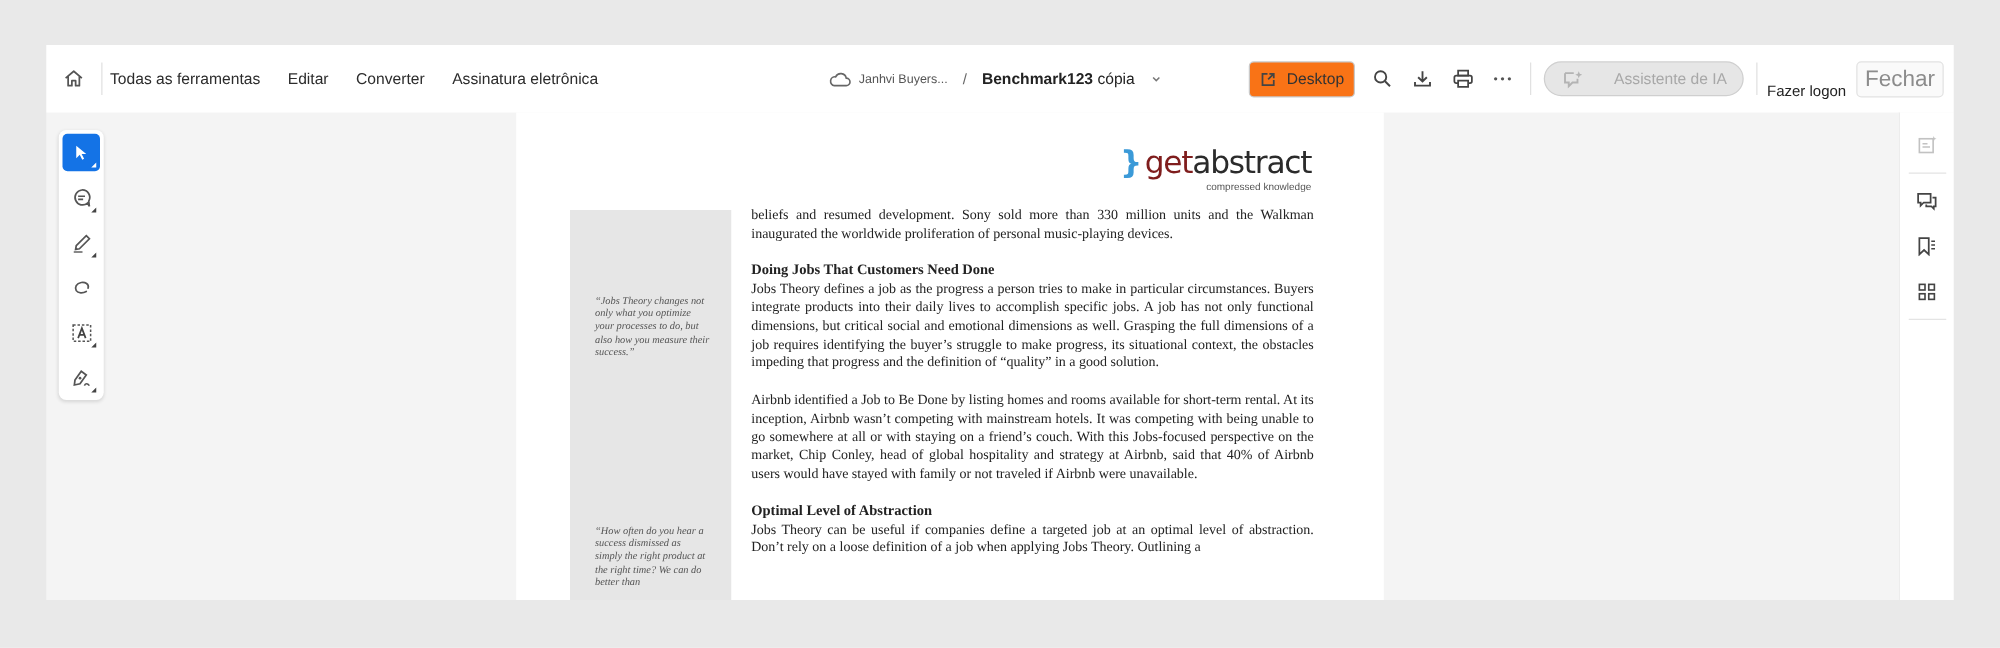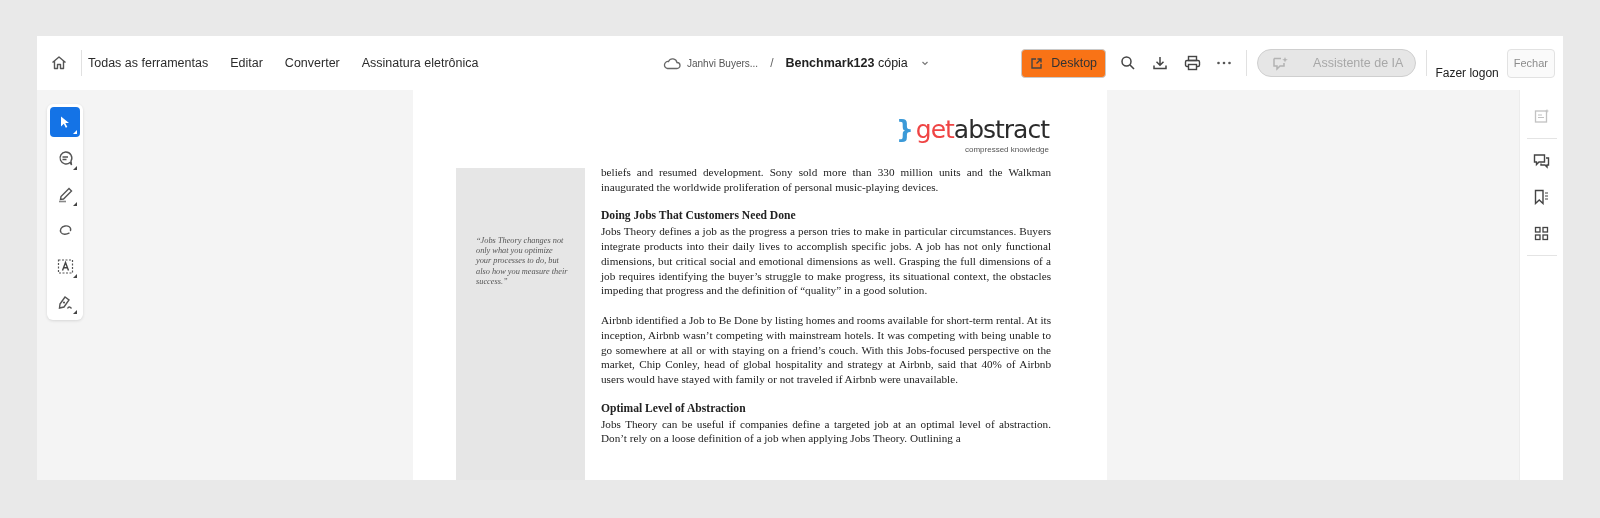--- a/index.html
+++ b/index.html
@@ -13,37 +13,37 @@
   .center-crumb { position: absolute; left: 626px; top: 0; height: 54px; display: flex; align-items: center; gap: 6px; }
   .crumb-owner { font-size: 10px; color: #555; }
   .crumb-slash { font-size: 12px; color: #666; margin: 0 6px; }
   .crumb-file { font-size: 12.5px; color: #222; }
   .crumb-file b { font-weight: bold; }
   .right-actions { position: absolute; right: 8px; top: 0; height: 54px; display: flex; align-items: center; }
   .desktop-btn { height: 29px; border: 1px solid #c9c9c9; border-radius: 4px; background: #f97316; display: flex; align-items: center; padding: 0 8px; gap: 8px; font-size: 12.5px; color: #333; margin-right: 6px; }
   .icon-btn { width: 32px; height: 32px; display: flex; align-items: center; justify-content: center; cursor: pointer; }
   .ai-btn { height: 28px; border-radius: 14px; background: #e6e6e6; border: 1px solid #cfcfcf; display: flex; align-items: center; gap: 24px; padding: 0 12px 0 14px; font-size: 12.5px; color: #a8a8a8; margin: 0 10px; }
   .login-link { font-size: 12px; color: #222; padding: 0 8px 0 8px; margin-top: 19px; }
-  .close-btn { height: 29px; border: 1px solid #e2e2e2; border-radius: 4px; background: #fafafa; padding: 0 6px; display: flex; align-items: center; font-size: 11px; color: #8c8c8c; }
+  .close-btn { height: 29px; border: 1px solid #e2e2e2; border-radius: 4px; background: #fafafa; padding: 0 6px; display: flex; align-items: center; font-size: 18px; color: #8c8c8c; }
 
   .left-tools { position: absolute; left: 10px; top: 68px; width: 36px; background: #fff; border-radius: 6px; box-shadow: 0 1px 3px rgba(0,0,0,0.12); padding: 3px 3px; display: flex; flex-direction: column; gap: 6px; }
   .tool { width: 30px; height: 30px; border-radius: 4px; display: flex; align-items: center; justify-content: center; position: relative; cursor: pointer; }
   .tool.active { background: #1473e6; }
   .tool .corner { position: absolute; right: 3px; bottom: 3px; width: 0; height: 0; border-left: 4px solid transparent; border-bottom: 4px solid #444; }
   .tool.active .corner { border-bottom-color: #fff; }
 
   .right-rail { position: absolute; right: 0; top: 54px; width: 44px; height: 390px; background: #fff; border-left: 1px solid #ececec; display: flex; flex-direction: column; align-items: center; padding-top: 8px; }
   .rail-btn { width: 32px; height: 32px; display: flex; align-items: center; justify-content: center; margin: 2px 0; cursor: pointer; }
   .rail-sep { width: 30px; height: 1px; background: #e4e4e4; margin: 4px 0; }
 
   .page { position: absolute; left: 376px; top: 54px; width: 694px; height: 400px; background: #fff; overflow: hidden; }
   .logo { position: absolute; right: 58px; top: 26px; text-align: right; }
   .logo-main { font-family: "DejaVu Sans", sans-serif; font-size: 25px; letter-spacing: -1px; line-height: 28px; }
   .logo-brace { color: #3b9ad8; font-weight: bold; margin-right: 3px; }
-  .logo-get { color: #ef4444; }
+  .logo-get { color: #7f1d1d; }
   .logo-abs { color: #2b2b2b; }
   .logo-tag { font-size: 8px; color: #555; margin-top: 1px; }
   .sidebar-col { position: absolute; left: 43px; top: 78px; width: 129px; height: 330px; background: #e6e6e6; }
   .quote { position: absolute; left: 20px; width: 92px; font-family: "Liberation Serif", serif; font-style: italic; font-size: 8.3px; line-height: 10.2px; color: #555; }
   .body-text { position: absolute; left: 188px; top: 75px; width: 450px; font-family: "Liberation Serif", serif; font-size: 11.2px; line-height: 14.8px; color: #222; text-align: justify; }
   .body-text p { margin-bottom: 14.8px; }
   .body-text h4 { font-size: 11.6px; font-weight: bold; line-height: 14.8px; }
 </style>
 </head>
 <body>
@@ -168,20 +168,21 @@
   </div>
 
   <div class="page">
     <div class="logo">
       <div class="logo-main"><span class="logo-brace">}</span><span class="logo-get">get</span><span class="logo-abs">abstract</span></div>
       <div class="logo-tag">compressed knowledge</div>
     </div>
 
     <div class="sidebar-col">
       <div class="quote" style="top:68px">“Jobs Theory changes not only what you optimize your processes to do, but also how you measure their success.”</div>
+      <div class="quote" style="top:252px">“How often do you hear a success dismissed as simply the right product at the right time? We can do better than</div>
     </div>
 
     <div class="body-text">
       <p>beliefs and resumed development. Sony sold more than 330 million units and the Walkman inaugurated the worldwide proliferation of personal music-playing devices.</p>
       <h4>Doing Jobs That Customers Need Done</h4>
       <p>Jobs Theory defines a job as the progress a person tries to make in particular circumstances. Buyers integrate products into their daily lives to accomplish specific jobs. A job has not only functional dimensions, but critical social and emotional dimensions as well. Grasping the full dimensions of a job requires identifying the buyer’s struggle to make progress, its situational context, the obstacles impeding that progress and the definition of “quality” in a good solution.</p>
       <p>Airbnb identified a Job to Be Done by listing homes and rooms available for short-term rental. At its inception, Airbnb wasn’t competing with mainstream hotels. It was competing with being unable to go somewhere at all or with staying on a friend’s couch. With this Jobs-focused perspective on the market, Chip Conley, head of global hospitality and strategy at Airbnb, said that 40% of Airbnb users would have stayed with family or not traveled if Airbnb were unavailable.</p>
       <h4>Optimal Level of Abstraction</h4>
       <p>Jobs Theory can be useful if companies define a targeted job at an optimal level of abstraction. Don’t rely on a loose definition of a job when applying Jobs Theory. Outlining a</p>
     </div>

